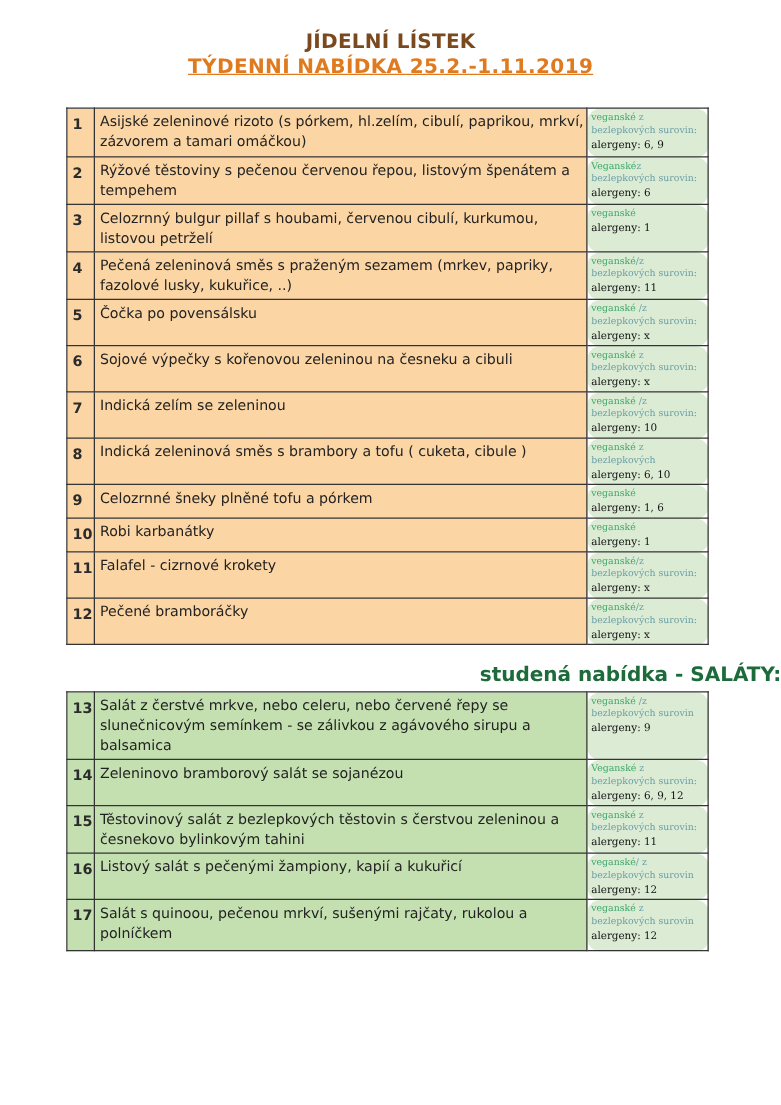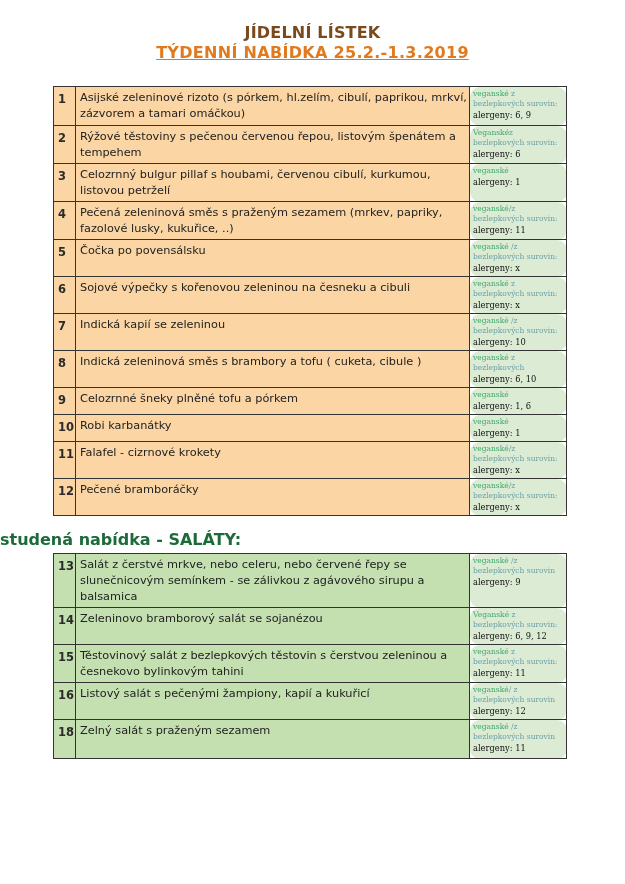--- a/index.html
+++ b/index.html
@@ -1,37 +1,37 @@
 <!DOCTYPE html>
 <html><head>
 <meta charset="utf-8">
 <style>
   html, body { margin: 0; padding: 0; background: #ffffff; }
   body { width: 625px; height: 884px; position: relative; overflow: hidden; font-family: "DejaVu Sans", sans-serif; }
   .title1 { position: absolute; top: 23px; left: 0; width: 625px; text-align: center; font-family: "DejaVu Sans", sans-serif; font-weight: bold; font-size: 16px; color: #7a4a1e; letter-spacing: 0.2px; }
   .title2 { position: absolute; top: 43px; left: 0; width: 625px; text-align: center; font-family: "DejaVu Sans", sans-serif; font-weight: bold; font-size: 16px; color: #e07a1f; text-decoration: underline; letter-spacing: 0.3px; }
-  .section2 { position: absolute; top: 530px; left: 0; width: 625px; text-align: left; font-weight: bold; font-size: 16px; color: #1d6b3a; }
+  .section2 { position: absolute; top: 530px; left: 0; width: 625px; text-align: right; font-weight: bold; font-size: 16px; color: #1d6b3a; }
   table.menu { position: absolute; left: 53px; width: 513px; border-collapse: collapse; table-layout: fixed; }
   table.menu td { border: 1px solid #333; vertical-align: top; padding: 0; }
   table.hot { top: 86px; }
   table.cold { top: 553px; }
   table.hot td.num, table.hot td.dish { background: #fbd5a3; }
   table.cold td.num, table.cold td.dish { background: #c4e0b0; }
   td.num { width: 22px; font-size: 11.5px; font-weight: bold; color: #2b2b2b; padding: 5px 0 0 4px !important; box-sizing: border-box; }
   td.dish { width: 394px; font-size: 11.3px; color: #222; line-height: 16px; padding: 3px 2px 2px 4px !important; }
   td.info { width: 97px; background: #dcebd4; font-family: "DejaVu Serif", serif; padding: 2px 2px 2px 3px !important; line-height: 10px; border-radius: 10px; }
   .veg { font-size: 7.5px; color: #3fa86a; }
   .veg .sub { color: #6a9fa6; }
   .alg { font-size: 8.3px; color: #111; line-height: 12px; }
 </style>
 </head>
 <body>
 
 <div class="title1">JÍDELNÍ LÍSTEK</div>
-<div class="title2">TÝDENNÍ NABÍDKA 25.2.-1.3.2019</div>
+<div class="title2">TÝDENNÍ NABÍDKA 25.2.-1.11.2019</div>
 
 <table class="menu hot">
   <colgroup>
       <col style="width:22px">
       <col style="width:394px">
       <col style="width:97px">
     </colgroup>
   <tbody id="hot-body">
       <tr style="height: 39px;">
         <td class="num">1</td>
@@ -76,21 +76,21 @@
       <tr style="height: 36px;">
         <td class="num">6</td>
         <td class="dish">Sojové výpečky s kořenovou zeleninou na česneku a cibuli</td>
         <td class="info">
           <div class="veg"><span>veganské</span><span class="sub"> z bezlepkových surovin:</span></div>
           <div class="alg">alergeny: x</div>
         </td>
       </tr>
       <tr style="height: 36px;">
         <td class="num">7</td>
-        <td class="dish">Indická kapií se zeleninou</td>
+        <td class="dish">Indická zelím se zeleninou</td>
         <td class="info">
           <div class="veg"><span>veganské</span><span class="sub"> /z bezlepkových surovin:</span></div>
           <div class="alg">alergeny: 10</div>
         </td>
       </tr>
       <tr style="height: 27px;">
         <td class="num">8</td>
         <td class="dish">Indická zeleninová směs s brambory a tofu ( cuketa, cibule )</td>
         <td class="info">
           <div class="veg"><span>veganské</span><span class="sub"> z bezlepkových</span></div>
@@ -166,22 +166,22 @@
         </td>
       </tr>
       <tr style="height: 36px;">
         <td class="num">16</td>
         <td class="dish">Listový salát s pečenými žampiony, kapií a kukuřicí</td>
         <td class="info">
           <div class="veg"><span>veganské</span><span class="sub">/ z bezlepkových surovin</span></div>
           <div class="alg">alergeny:  12</div>
         </td>
       </tr>
-      <tr style="height: 39px;">
-        <td class="num">18</td>
-        <td class="dish">Zelný salát s praženým sezamem</td>
+      <tr style="height: 41px;">
+        <td class="num">17</td>
+        <td class="dish">Salát s quinoou, pečenou mrkví, sušenými rajčaty, rukolou a polníčkem</td>
         <td class="info">
-          <div class="veg"><span>veganské</span><span class="sub"> /z bezlepkových surovin</span></div>
-          <div class="alg">alergeny: 11</div>
+          <div class="veg"><span>veganské</span><span class="sub"> z bezlepkových surovin</span></div>
+          <div class="alg">alergeny: 12</div>
         </td>
       </tr>
     </tbody>
 </table>
 
 </body></html>

